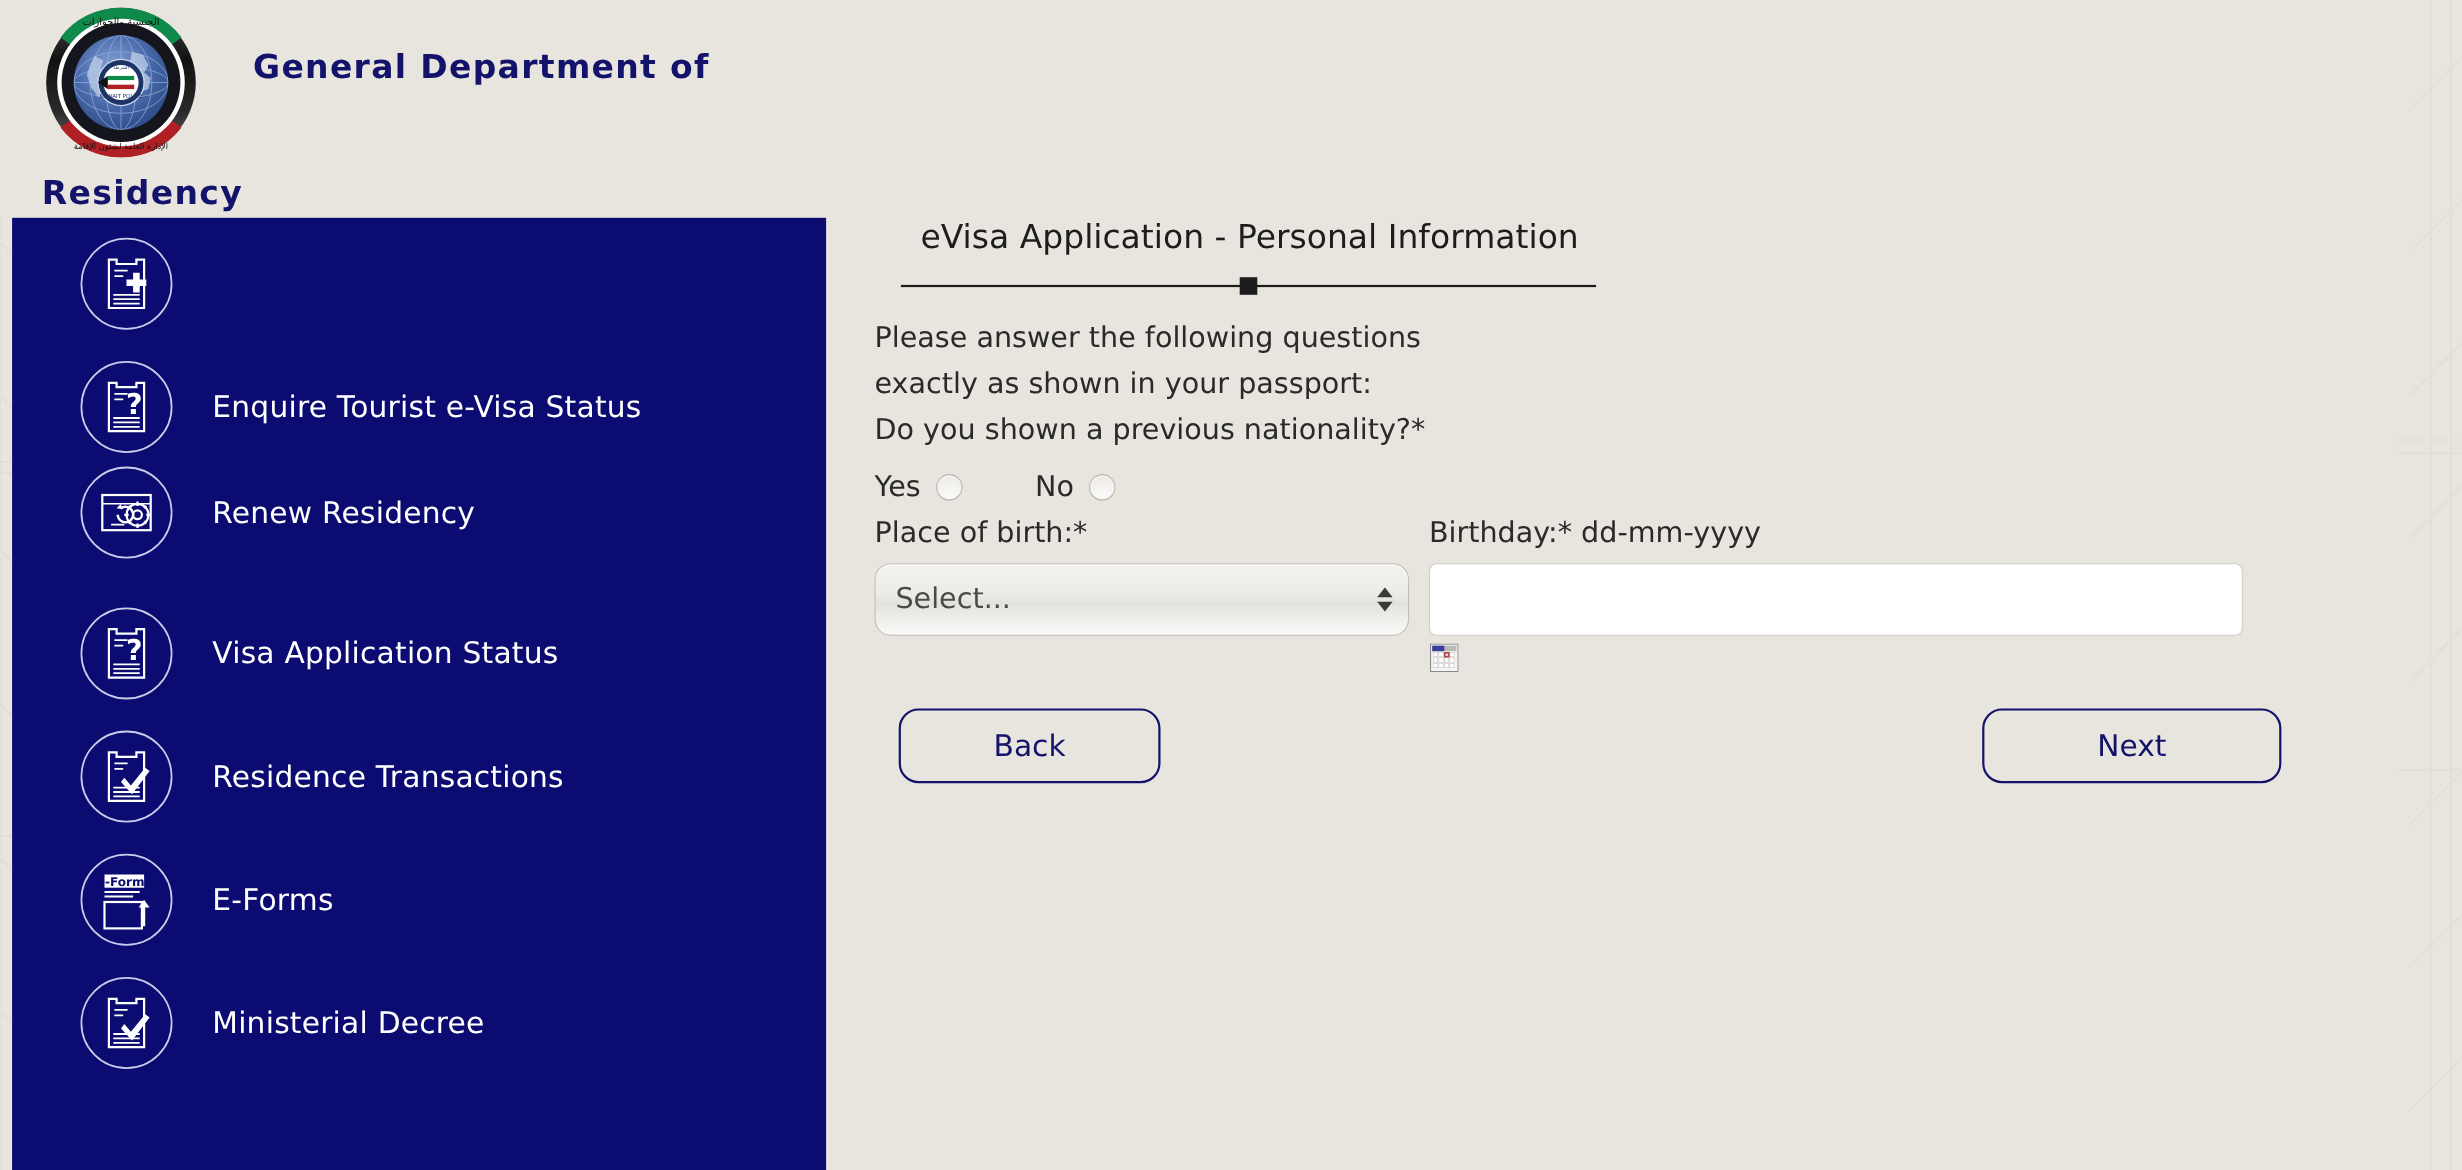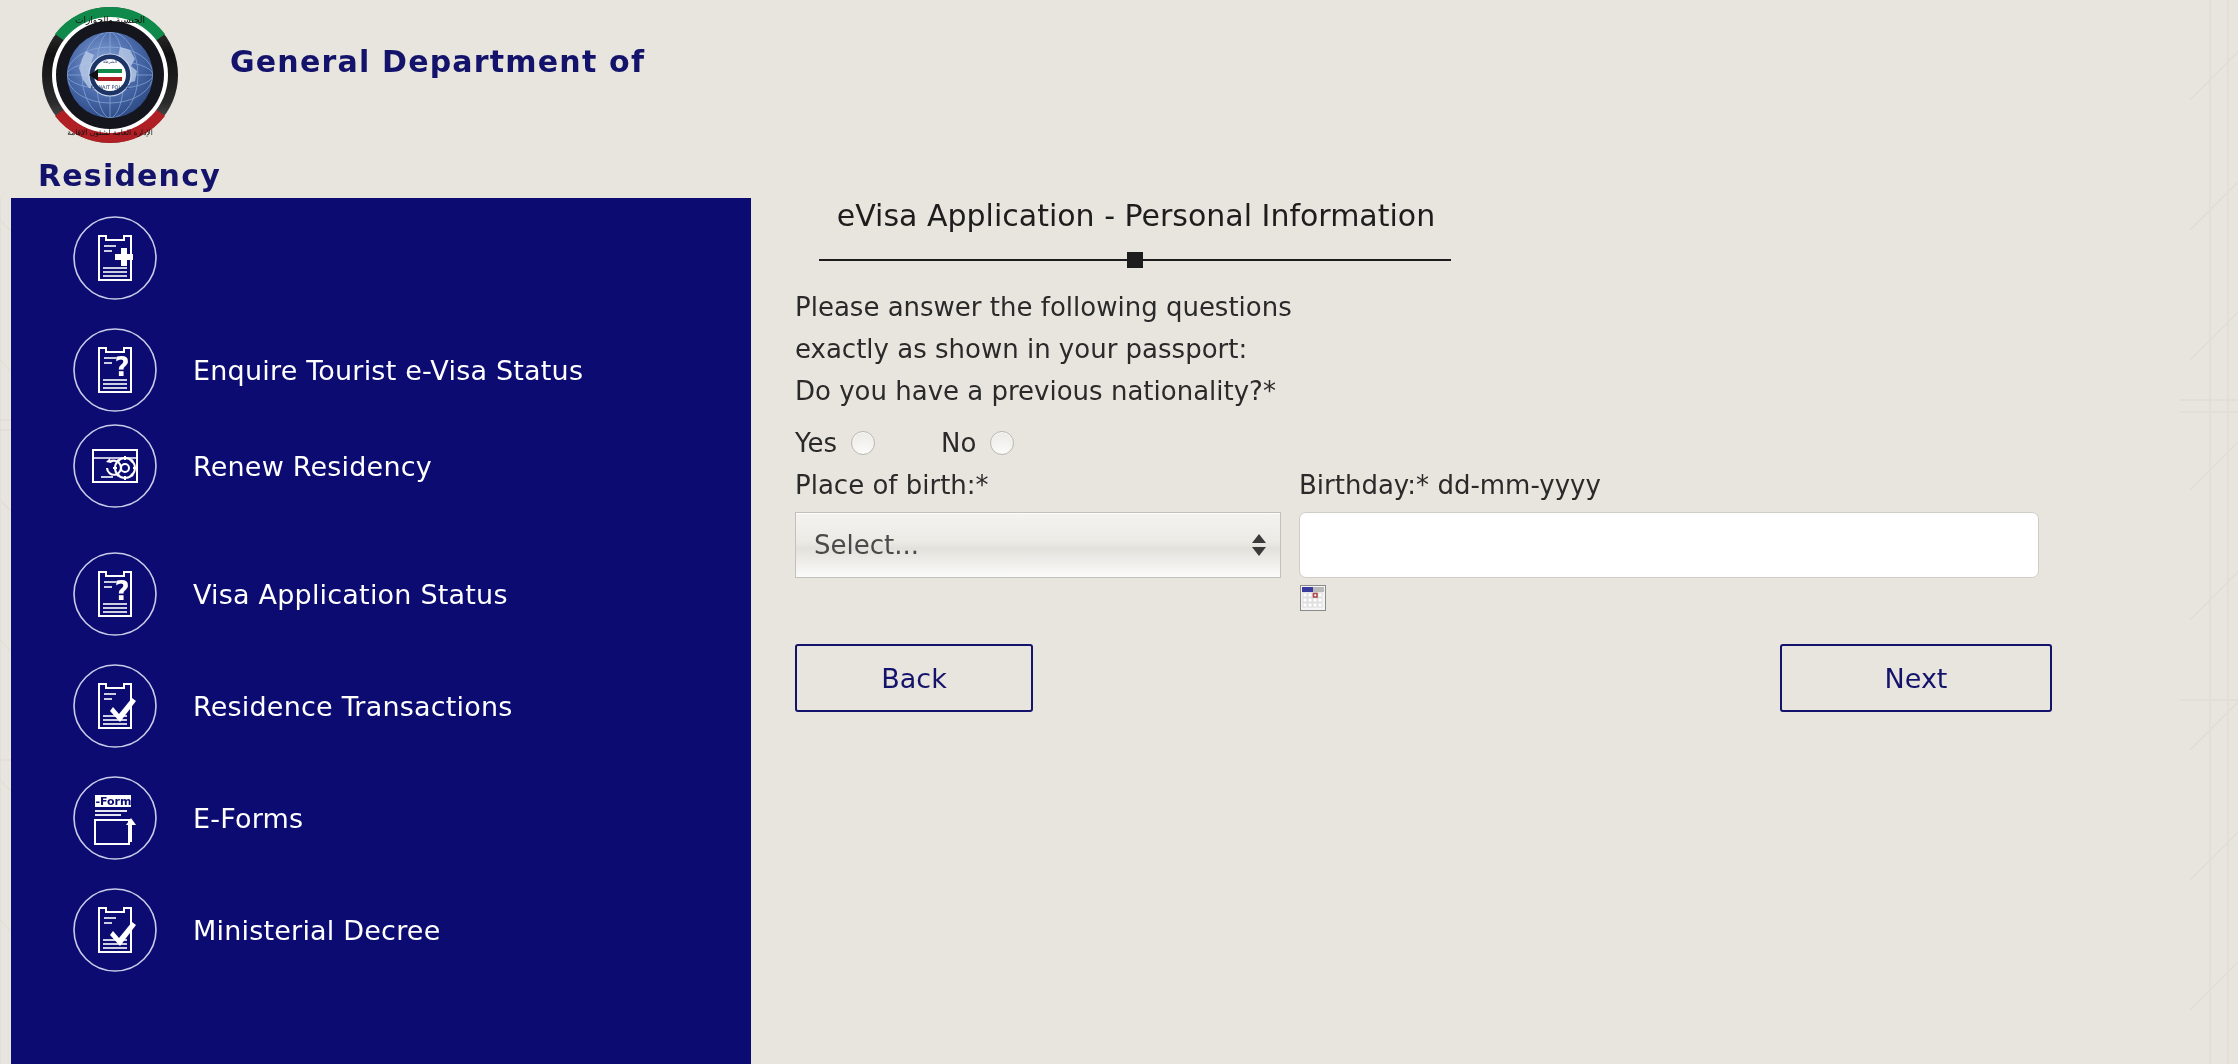--- a/index.html
+++ b/index.html
@@ -197,21 +197,21 @@
   .label-pob { left: 44px; top: 272px; }
   .label-bday { left: 548px; top: 272px; }
 
   .select-box {
     position: absolute;
     left: 44px;
     top: 314px;
     width: 486px;
     height: 66px;
     border: 1px solid #c2c0ba;
-    border-radius: 0;
+    border-radius: 15px;
     background: linear-gradient(to bottom, #f4f3f0 0%, #eceae5 45%, #e3e1db 55%, #fbfbfa 100%);
     box-shadow: inset 0 1px 0 rgba(255,255,255,0.9);
     display: flex;
     align-items: center;
     cursor: pointer;
     box-sizing: border-box;
   }
   .select-text {
     margin-left: 18px;
     font-size: 26px;
@@ -265,27 +265,28 @@
     width: 26px;
     height: 26px;
     cursor: pointer;
   }
 
   .btn {
     position: absolute;
     top: 446px;
     height: 68px;
     border: 2px solid #13136b;
-    border-radius: 3px;
+    border-radius: 18px;
     background: transparent;
     color: #13136b;
     font-size: 27px;
     font-family: "DejaVu Sans", sans-serif;
     cursor: pointer;
     box-sizing: border-box;
+    margin-left: 22px;
   }
   .btn-back { left: 44px; width: 238px; }
   .btn-next { left: 1029px; width: 272px; }
 </style>
 </head>
 <body>
 
 <div class="watermark left">
   <svg width="26" height="1064" viewBox="0 0 26 1064">
     <g stroke="#dcd8cf" stroke-width="1.5" fill="none">
@@ -491,21 +492,21 @@
   <div class="progress-wrap">
     <div class="progress-line"></div>
     <div class="progress-marker"></div>
   </div>
 
   <div class="intro-text">
     <div>Please answer the following questions</div>
     <div>exactly as shown in your passport:</div>
   </div>
 
-  <div class="question">Do you have a previous nationality?*</div>
+  <div class="question">Do you shown a previous nationality?*</div>
 
   <div class="radio-row">
     <span class="radio-label">Yes</span>
     <span class="radio-dot"></span>
     <span class="radio-label">No</span>
     <span class="radio-dot last"></span>
   </div>
 
   <div class="field-label label-pob">Place of birth:*</div>
 

